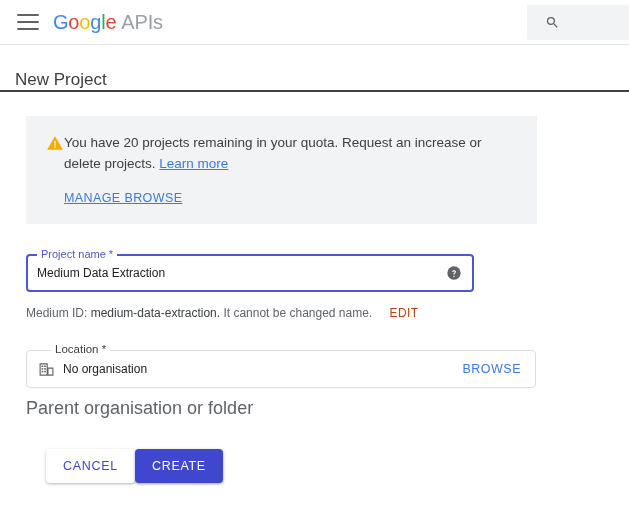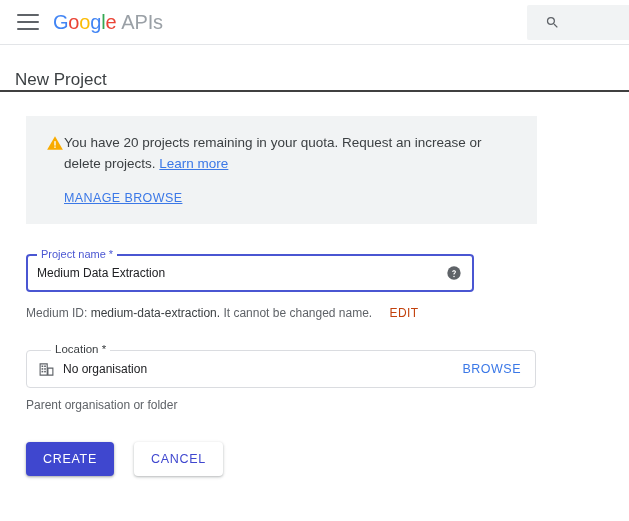--- a/index.html
+++ b/index.html
@@ -218,21 +218,21 @@
   }
   .helper-action {
     color: #c2410c;
     margin-left: 14px;
     letter-spacing: 0.4px;
     cursor: pointer;
     font-size: 12px;
   }
   .helper-plain {
     margin-top: 10px;
-    font-size: 12px;
+    font-size: 18px;
     color: #5f6368;
   }
 
   
   .buttons {
     margin-top: 30px;
     display: flex;
     align-items: center;
   }
   .btn {
@@ -326,17 +326,17 @@
       <rect x="5" y="13.9" width="2.4" height="2.2" fill="#5f6368"></rect>
       <rect x="8.7" y="13.9" width="2.4" height="2.2" fill="#5f6368"></rect>
     </svg>
     <div class="field-value">No organisation</div>
     <div class="browse-link">BROWSE</div>
   </div>
 
   <div class="helper-plain">Parent organisation or folder</div>
 
   <div class="buttons">
+    <button class="btn btn-secondary">CANCEL</button>
     <button class="btn btn-primary">CREATE</button>
-    <button class="btn btn-secondary">CANCEL</button>
   </div>
 
 </div>
 
 </body></html>

